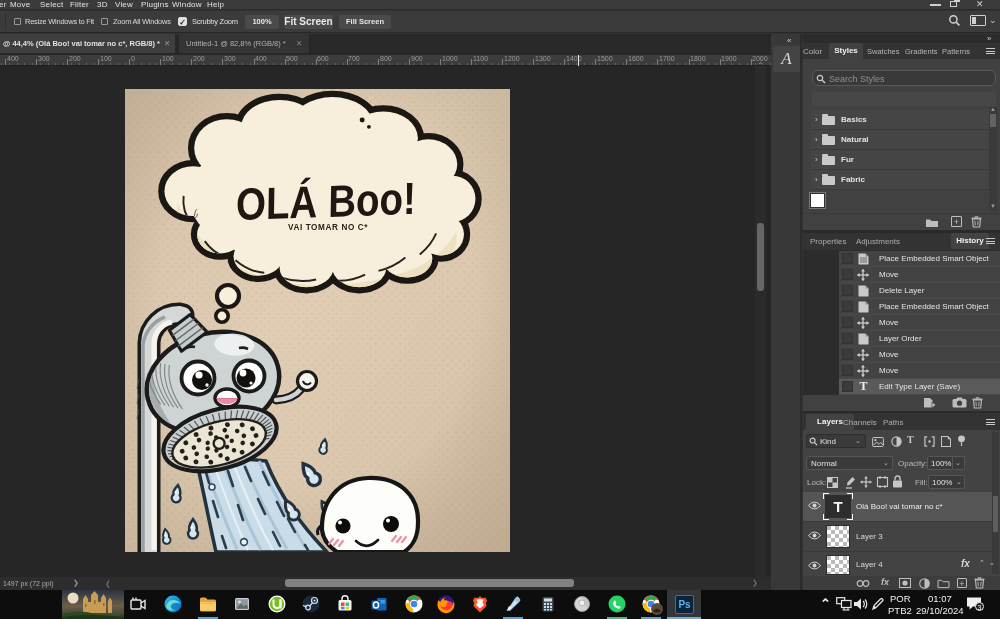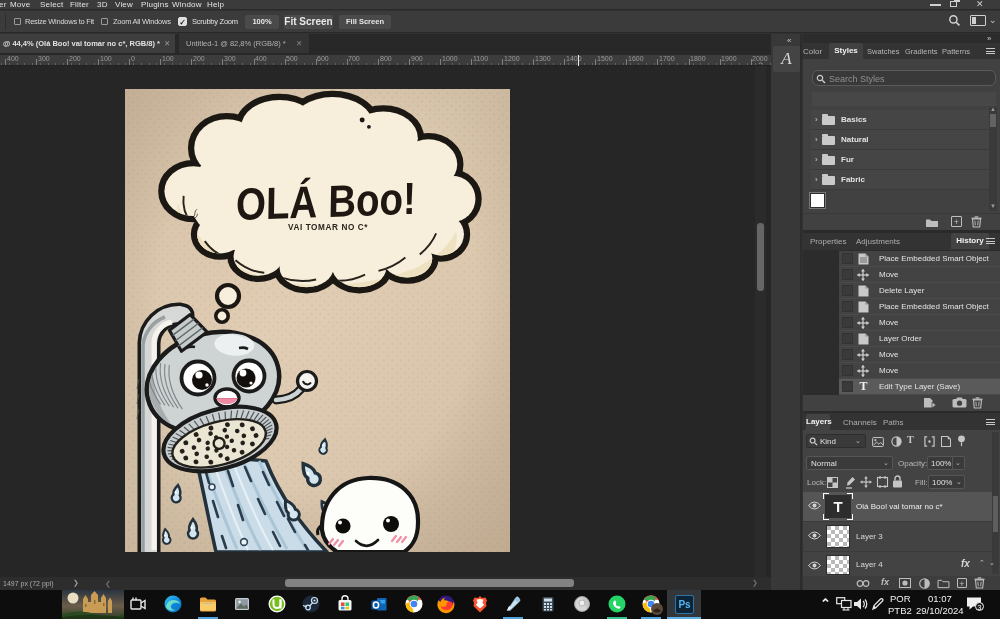--- a/index.html
+++ b/index.html
@@ -617,21 +617,21 @@
         <svg style="position:absolute;left:169px;top:2px;" width="11" height="12" viewBox="0 0 11 12">
           <path d="M1.5 3 h8 l-0.8 8 h-6.4 z" fill="none" stroke="#bdbdbd" stroke-width="1.1"></path>
           <rect x="0.5" y="1.6" width="10" height="1.3" fill="#bdbdbd"></rect>
           <rect x="3.7" y="0.3" width="3.6" height="1.3" fill="#bdbdbd"></rect>
           <line x1="3.9" y1="4.7" x2="4.3" y2="9.3" stroke="#bdbdbd" stroke-width="0.9"></line>
           <line x1="7.1" y1="4.7" x2="6.7" y2="9.3" stroke="#bdbdbd" stroke-width="0.9"></line>
         </svg>
       </div>
       <div class="abs" style="left:0;top:377px;width:197px;height:3px;background:#2a2a2a;"></div>
       <div class="abs" style="left:0;top:379px;width:197px;height:17px;background:#333333;">
-        <div style="position:absolute;left:3px;top:1px;width:24px;height:16px;background:#434343;border-radius:2px 2px 0 0;text-align:center;font-size:8px;font-weight:bold;color:#f2f2f2;line-height:16px;">Layers</div>
+        <div style="position:absolute;left:3px;top:1px;width:48px;height:16px;background:#434343;border-radius:2px 2px 0 0;text-align:center;font-size:8px;font-weight:bold;color:#f2f2f2;line-height:16px;">Layers</div>
         <span style="position:absolute;left:40px;top:5px;font-size:8px;color:#aeaeae;">Channels</span>
         <span style="position:absolute;left:80px;top:5px;font-size:8px;color:#aeaeae;">Paths</span>
         <div style="position:absolute;left:183px;top:6px;width:9px;height:6px;border-top:1.5px solid #c9c9c9;border-bottom:1.5px solid #c9c9c9;">
           <div style="position:absolute;left:0;top:1.6px;width:9px;height:1.5px;background:#c9c9c9;"></div>
         </div>
       </div>
       <div class="abs" style="left:0;top:396px;width:197px;height:146px;background:#434343;">
         <div style="position:absolute;left:3px;top:4px;width:60px;height:14px;background:#3a3a3a;border:1px solid #2e2e2e;border-radius:2px;padding-left:6px;">
           <svg style="position:absolute;left:2px;top:2px;" width="9" height="9" viewBox="0 0 10 10">
             <circle cx="4" cy="4" r="2.7" fill="none" stroke="#cfcfcf" stroke-width="1.3"></circle>

